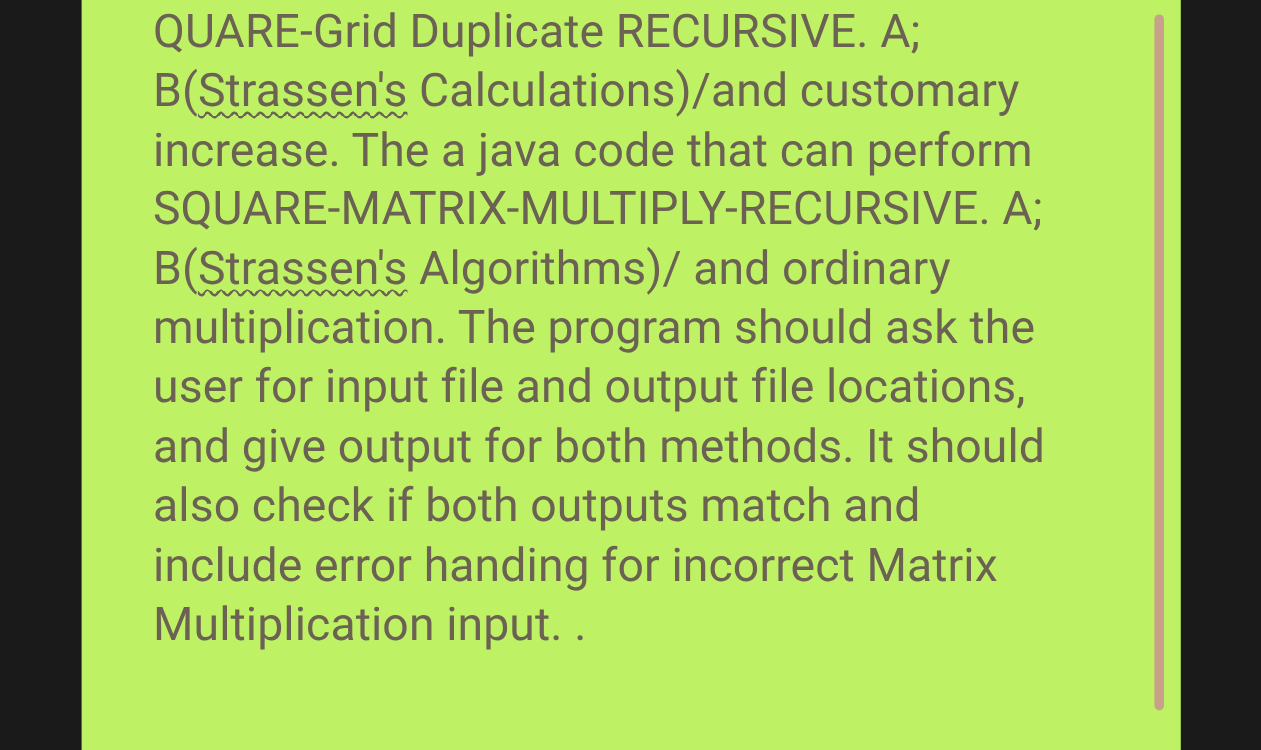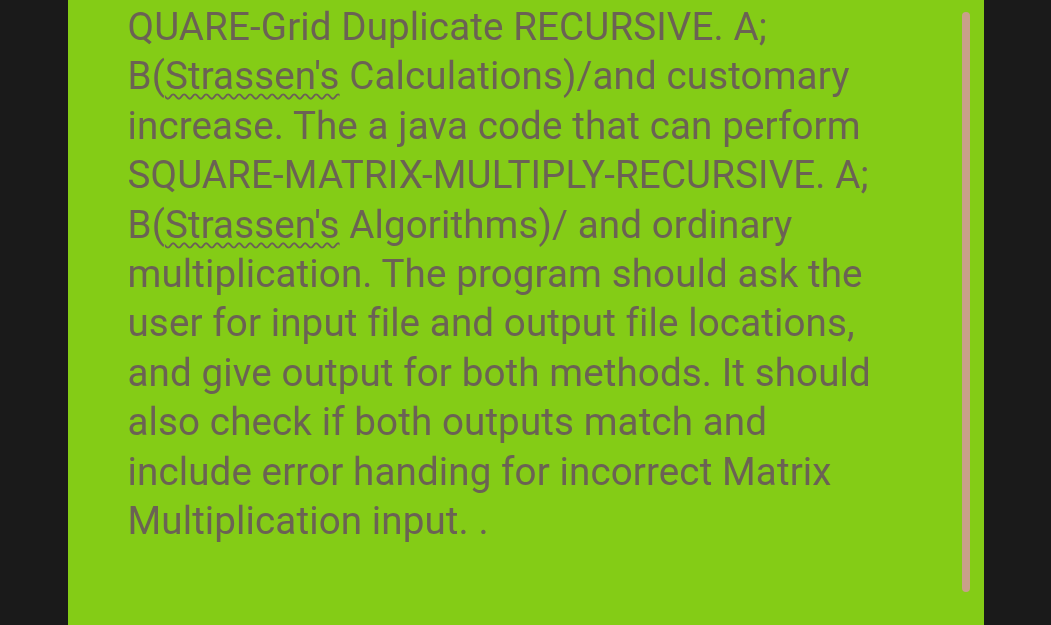--- a/index.html
+++ b/index.html
@@ -5,21 +5,21 @@
     * { margin: 0; padding: 0; box-sizing: border-box; }
     html, body { width: 1051px; height: 625px; overflow: hidden; }
     body {
       background: #1a1a1a;
       display: flex;
       justify-content: center;
       align-items: stretch;
       font-family: -apple-system, BlinkMacSystemFont, "Segoe UI", Roboto, "Helvetica Neue", Arial, sans-serif;
     }
     .content-card {
-      background: #84cc16;
+      background: #bef264;
       width: 916px;
       height: 625px;
       position: relative;
       padding: 0 60px 0 60px;
       display: flex;
       align-items: flex-start;
     }
     .text-block {
       color: #6b6254;
       font-size: 38.6px;

